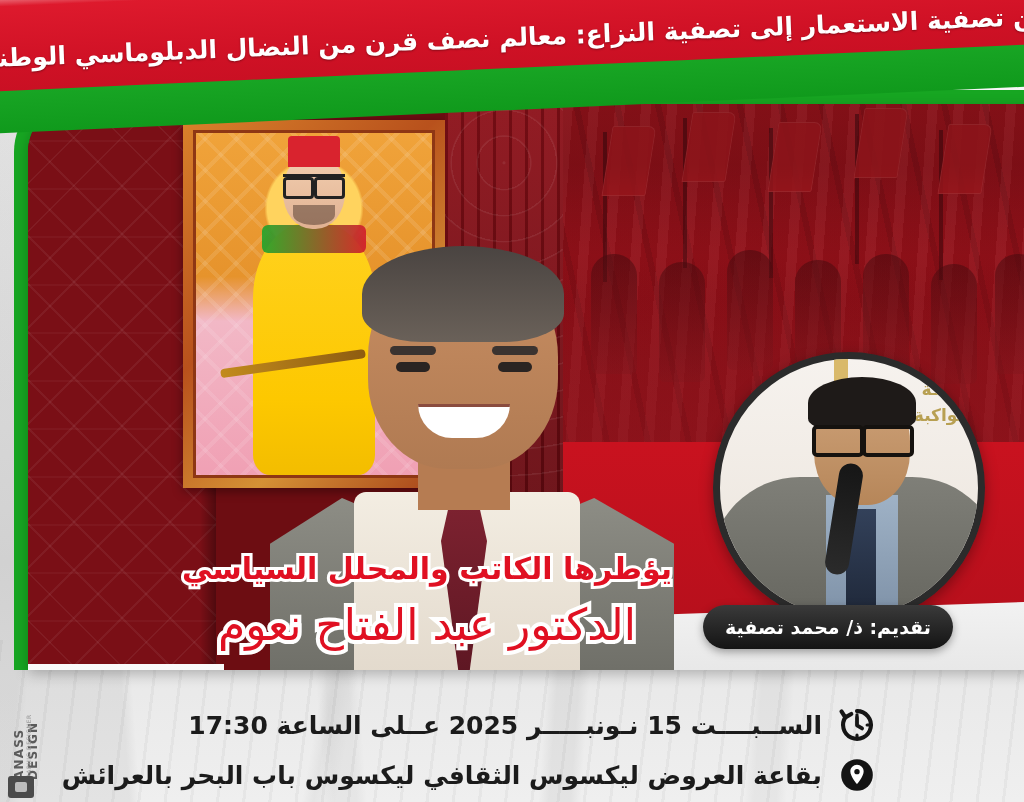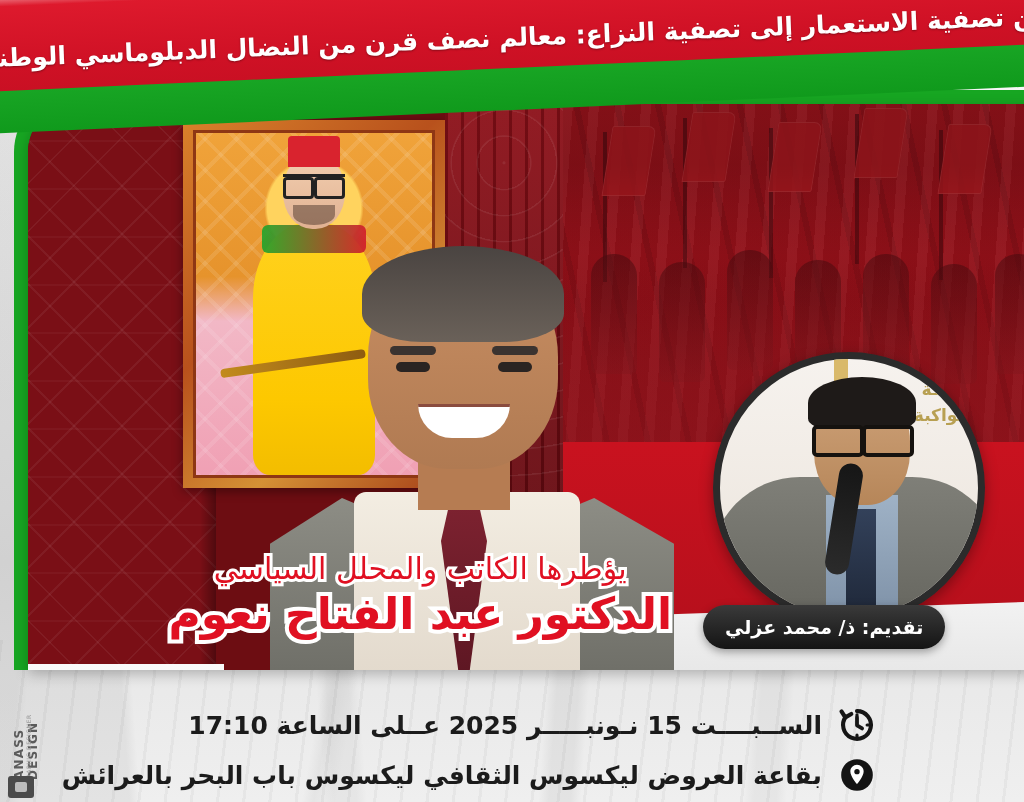--- a/index.html
+++ b/index.html
@@ -167,23 +167,23 @@
   .cp-glasses::before{ left:0; } .cp-glasses::after{ right:0; }
   .cp-shirt{ position:absolute; left:106px; top:136px; width:72px; height:120px;
      background:linear-gradient(180deg,#9fb2c6,#7f92a8); }
   .cp-tie2{ position:absolute; left:126px; top:150px; width:30px; height:110px;
      background:linear-gradient(180deg,#33415a,#1e2738); }
   .cp-mic{ position:absolute; left:112px; top:104px; width:24px; height:112px;
      background:linear-gradient(180deg,#161616,#2b2b2b); border-radius:12px; transform:rotate(9deg); }
 
   
   .headline{ position:absolute; right:352px; top:552px; text-align:center; direction:rtl; }
-  .headline .line1{ color:#e01022; font-size:30px; font-weight:400; line-height:1.15;
+  .headline .line1{ color:#e01022; font-size:30px; font-weight:700; line-height:1.15;
      -webkit-text-stroke:6px #ffffff; paint-order:stroke fill; white-space:nowrap; }
-  .headline .line2{ color:#e01022; font-size:44px; font-weight:700; line-height:1.15; margin-top:2px;
+  .headline .line2{ color:#e01022; font-size:44px; font-weight:400; line-height:1.15; margin-top:13px;
      -webkit-text-stroke:8px #ffffff; paint-order:stroke fill; white-space:nowrap; }
 
   
   .presenter-pill{ position:absolute; left:703px; top:605px; height:44px;
      display:flex; align-items:center; justify-content:center; padding:0 22px;
      background:linear-gradient(180deg,#3a3a3a,#141414); border-radius:22px;
      box-shadow:0 3px 8px rgba(0,0,0,.35); }
   .presenter-pill span{ color:#fff; font-size:19px; font-weight:700; direction:rtl; white-space:nowrap;}
 
   
@@ -304,35 +304,35 @@
   </div>
   <div class="green-band"></div>
   <div class="header-title">من تصفية الاستعمار إلى تصفية النزاع: معالم نصف قرن من النضال الدبلوماسي الوطني</div>
 
   <div class="headline">
     <div class="line1">يؤطرها الكاتب والمحلل السياسي</div>
     <div class="line2">الدكتور عبد الفتاح نعوم</div>
   </div>
 
   <div class="presenter-pill">
-    <span>تقديم: ذ/ محمد عزلي</span>
+    <span>تقديم: ذ/ محمد تصفية</span>
   </div>
 
   <div class="info">
 
     <div class="info-row">
       <span class="ic">
         <svg width="38" height="38" viewBox="0 0 24 24" fill="none">
           <path d="M12 3.2a8.8 8.8 0 1 1-7.1 3.6" stroke="#151515" stroke-width="2.6" stroke-linecap="round"></path>
           <path d="M2.2 3.4 4.6 7.2 8.4 5" stroke="#151515" stroke-width="2.6" stroke-linecap="round" stroke-linejoin="round"></path>
           <path d="M12 7.4v4.8l3.2 2" stroke="#151515" stroke-width="2.4" stroke-linecap="round" stroke-linejoin="round"></path>
           <path d="M12 5.6v1M18.4 12h1M12 18.4v1" stroke="#151515" stroke-width="2" stroke-linecap="round"></path>
         </svg>
       </span>
-      <span class="txt">الســبــــت 15 نـونبـــــر 2025 عــلى الساعة 17:10</span>
+      <span class="txt">الســبــــت 15 نـونبـــــر 2025 عــلى الساعة 17:30</span>
     </div>
 
     <div class="info-row">
       <span class="ic">
         <svg width="38" height="38" viewBox="0 0 24 24">
           <circle cx="12" cy="12" r="10" fill="#141414"></circle>
           <path d="M12 5.6c-2.3 0-4.2 1.9-4.2 4.2 0 3.1 4.2 8 4.2 8s4.2-4.9 4.2-8c0-2.3-1.9-4.2-4.2-4.2z" fill="#ffffff"></path>
           <circle cx="12" cy="9.9" r="1.7" fill="#141414"></circle>
         </svg>
       </span>

